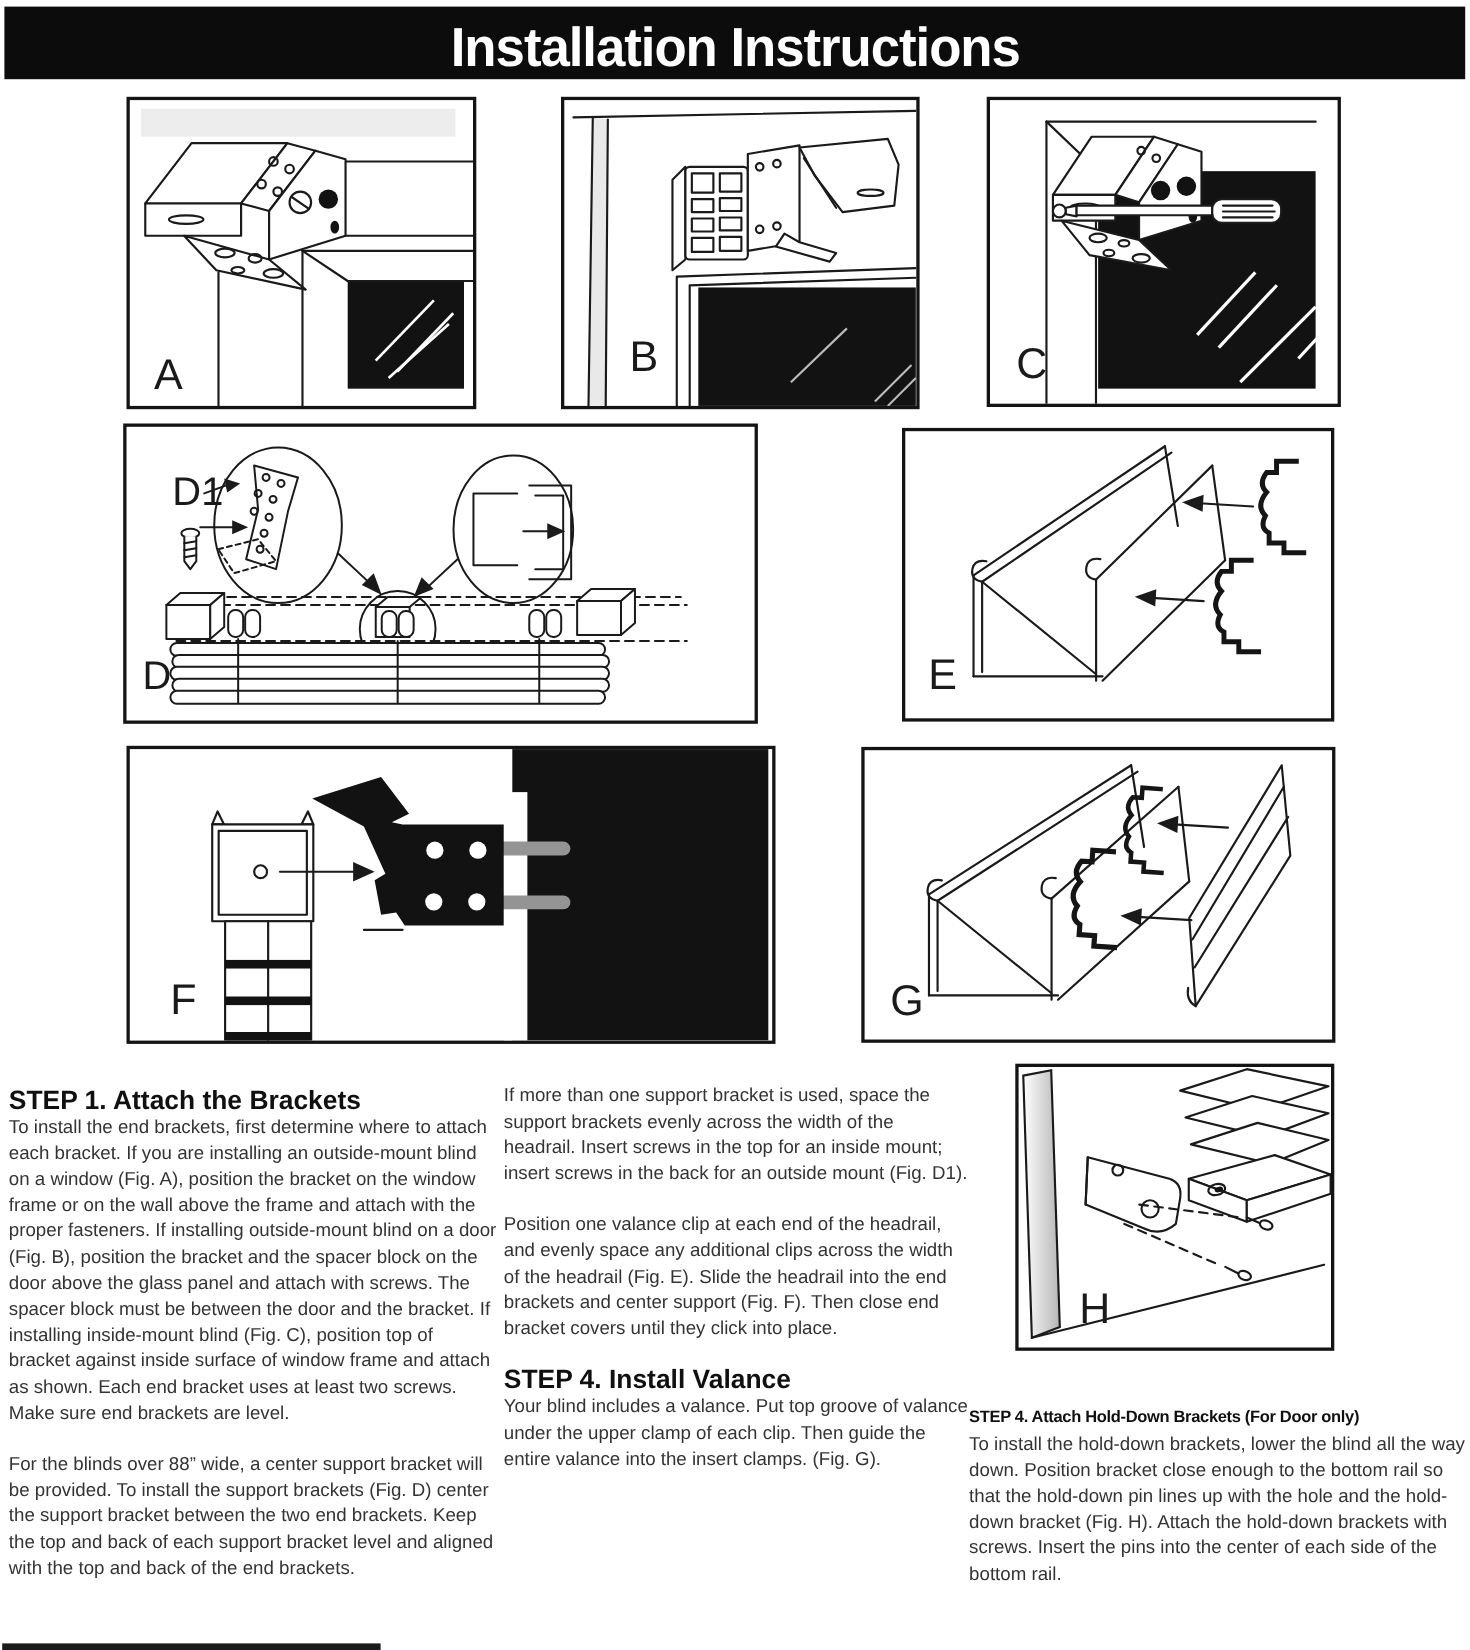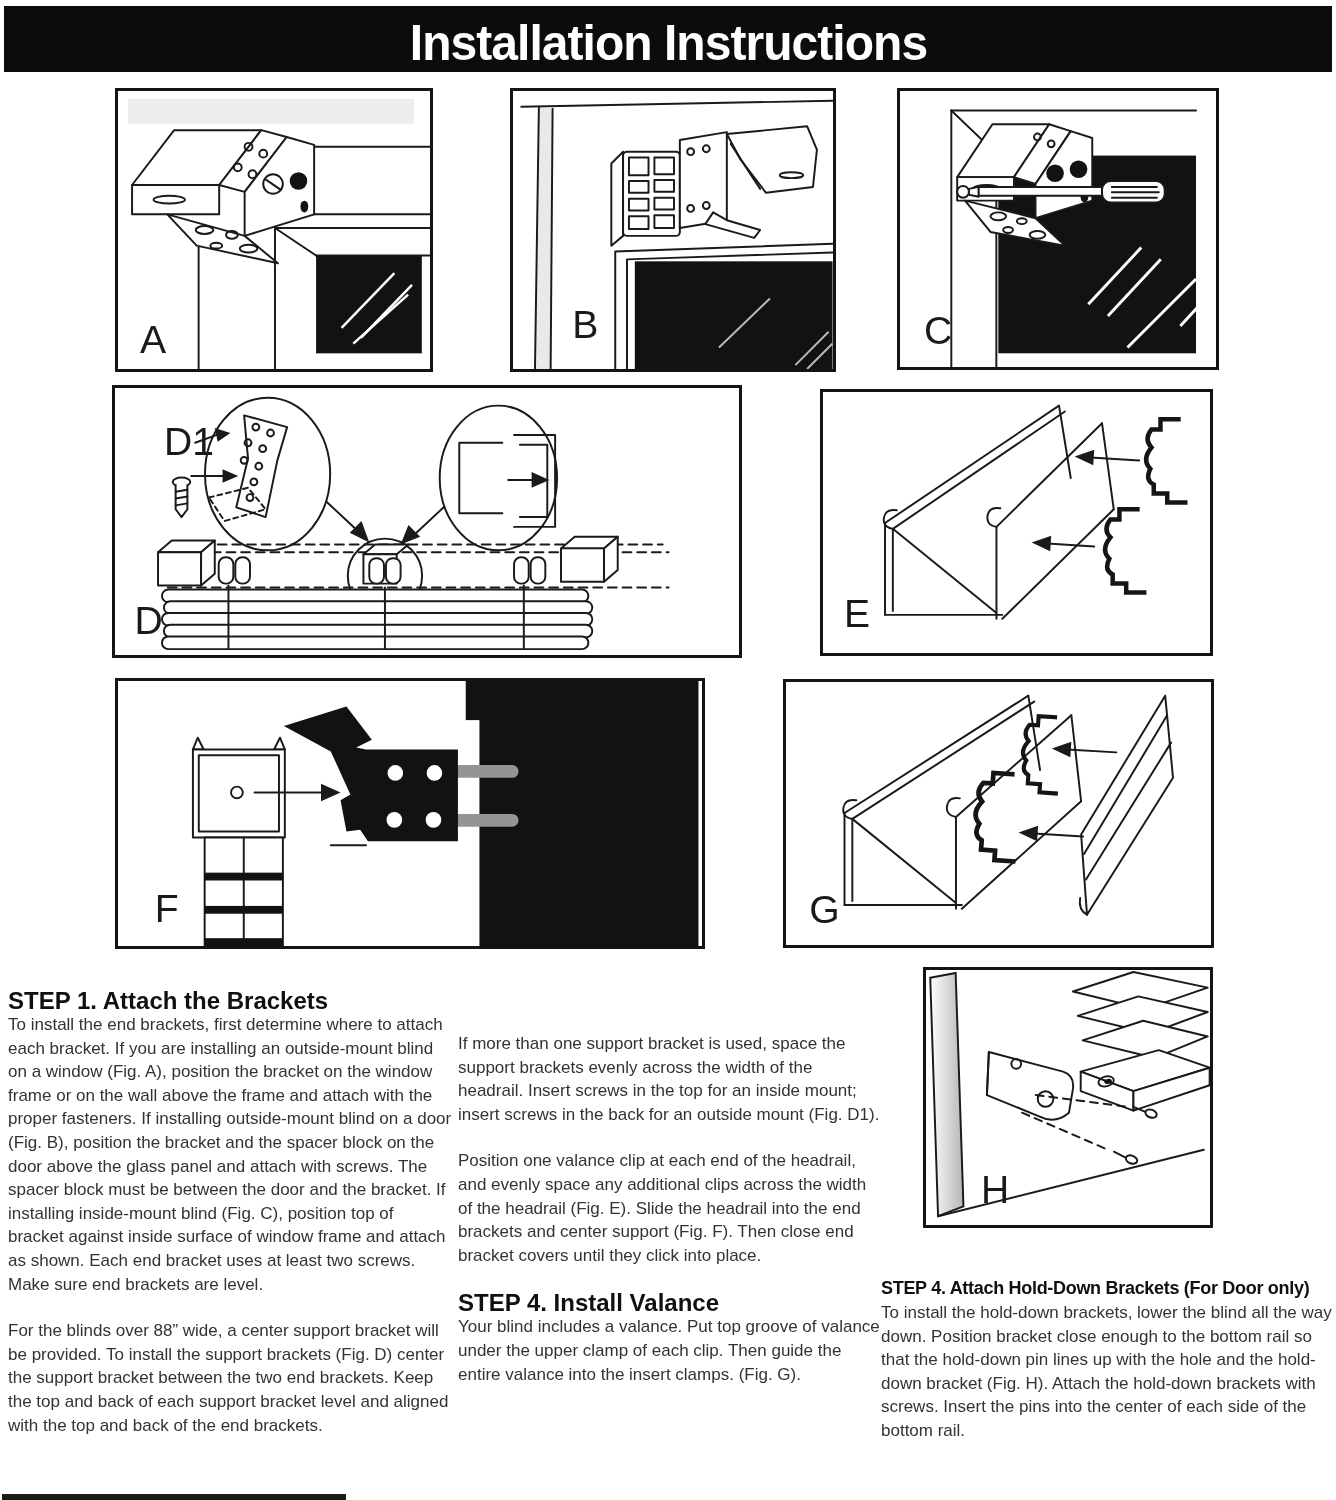--- a/index.html
+++ b/index.html
@@ -15,28 +15,28 @@
   .fw{fill:#fff;stroke:#1a1a1a;stroke-width:2;stroke-linejoin:round}
   .fb{fill:#121212;stroke:none}
   .ah{fill:#1a1a1a;stroke:none}
   .clip{stroke:#151515;stroke-width:4;fill:none;stroke-linejoin:miter;stroke-linecap:square}
   text.fig{font-family:"Liberation Sans",sans-serif;font-size:40px;fill:#1a1a1a}
   
   .col{position:absolute;font-size:17px;line-height:23.6px;color:#333}
   .col p{margin:0 0 23px}
   .col h3{margin:0;font-size:24px;line-height:25px;font-weight:700;color:#101010}
   #col1{left:8px;top:988px;width:444px}
-  #col2{left:458px;top:1032px;width:424px}
+  #col2{left:458px;top:984px;width:424px}
   #col3{left:881px;top:1276px;width:456px}
-  #col3 h3{font-size:18px;letter-spacing:-.3px;white-space:nowrap}
+  #col3 h3{font-size:15px;letter-spacing:-.3px;white-space:nowrap}
   .footer-bar{position:absolute;left:2px;top:1494px;width:344px;height:6px;background:#1b1b1b}
   #panelA{left:115px;top:88px;width:318px;height:284px}
   #panelB{left:510px;top:88px;width:326px;height:284px}
   #panelC{left:897px;top:88px;width:322px;height:282px}
-  #panelD{left:112px;top:385px;width:630px;height:273px}
+  #panelD{left:112px;top:385px;width:577px;height:273px}
   #panelE{left:820px;top:389px;width:393px;height:267px}
   #panelF{left:115px;top:678px;width:590px;height:271px}
   #panelG{left:783px;top:679px;width:431px;height:269px}
   #panelH{left:923px;top:967px;width:290px;height:261px}
 </style>
 </head>
 <body>
 
 <div class="header">
   <h1>Installation Instructions</h1>

